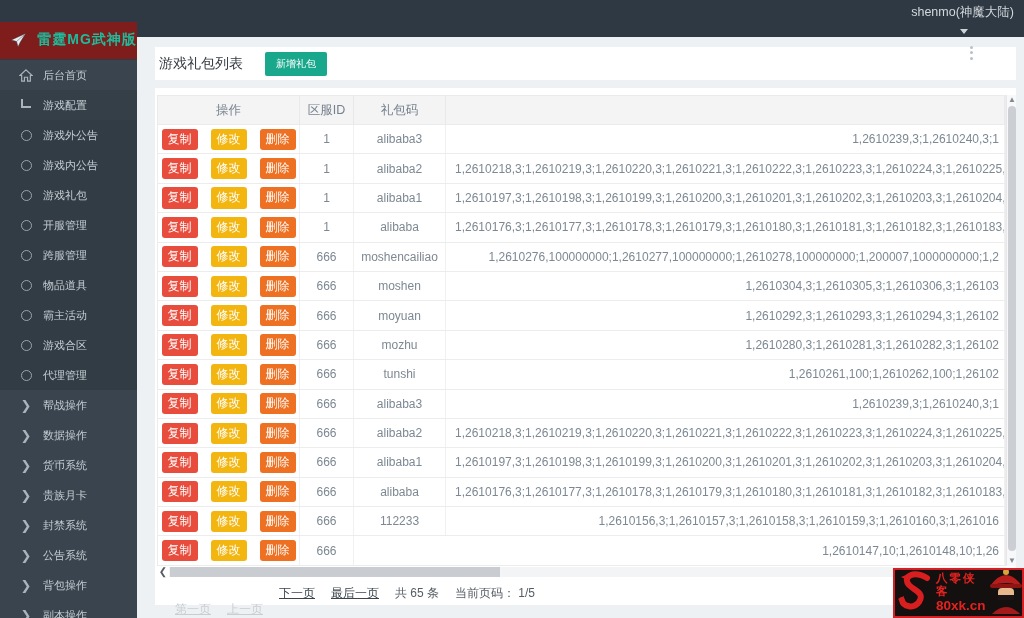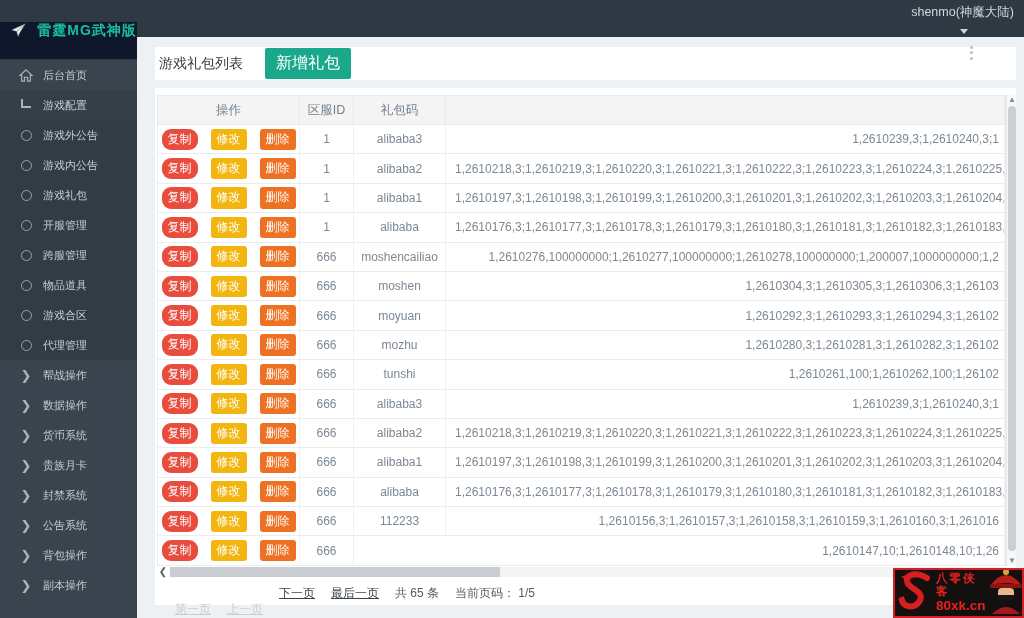--- a/index.html
+++ b/index.html
@@ -1,21 +1,21 @@
 <!DOCTYPE html>
 <html><head>
 <meta charset="utf-8">
 <style>
   * { margin:0; padding:0; box-sizing:border-box; }
   html,body { width:1024px; height:618px; overflow:hidden; }
   body { font-family:"Liberation Sans","DejaVu Sans",sans-serif; background:#eef1f4; position:relative; }
 
   
   .navbar { position:absolute; left:0; top:0; width:1024px; height:37px; background:#2e3943; display:flex; align-items:center; z-index:5; }
-  .nav-logo { width:137px; height:37px; background:#0f172a; display:flex; align-items:flex-start; flex:none;margin-top:43px; }
+  .nav-logo { width:137px; height:37px; background:#7f1d1d; display:flex; align-items:center; flex:none;margin-top:43px; }
   .plane-box { width:37px; display:flex; justify-content:center; align-items:center; }
   .brand { flex:1; text-align:center; color:#1cbc9c; font-weight:bold; font-size:14px; letter-spacing:1px; }
   .nav-right { margin-left:auto; display:flex; align-items:center; gap:8px; padding-right:10px;flex-direction:column; }
   .avatar { width:22px; height:22px; border-radius:50%; overflow:hidden; flex:none; }
   .username { color:#d3d8dc; font-size:12.5px; }
   .caret-down { width:0; height:0; border-left:4px solid transparent; border-right:4px solid transparent; border-top:5px solid #cfd4d8; margin-left:2px; }
   .kebab { display:flex; flex-direction:column; gap:2.5px; padding:4px 6px; margin-left:18px; cursor:pointer; }
   .kebab i { width:3px; height:3px; border-radius:50%; background:#b9c0c6; }
 
   
@@ -26,36 +26,36 @@
   .side-item .si-label { color:#c5cdd3; font-size:11px; margin-left:7px; white-space:nowrap; }
   .side-item.v-parent-active { background:#343f48; }
   .side-item.v-sub { background:#323c45; }
   .circle-glyph { width:11px; height:11px; border:1px solid #9aa4ac; border-radius:50%; display:inline-block; }
   .chev-glyph { color:#aab4bc; font-size:13px; font-weight:bold; line-height:1; }
   .elbow-glyph { width:10px; height:9px; border-left:2px solid #aab4bc; border-bottom:2px solid #aab4bc; display:inline-block; transform:translateY(-2px); }
 
   
   .title-card { position:absolute; left:155px; top:47px; width:861px; height:33px; background:#ffffff; display:flex; align-items:center; z-index:1; }
   .page-title { font-size:14px; color:#333a40; margin-left:4px; }
-  .btn-add { margin-left:22px; background:#19a88c; color:#fff; font-size:16px; border:none; border-radius:2px; padding:5px 11px; cursor:pointer; font-family:inherit; }
+  .btn-add { margin-left:22px; background:#19a88c; color:#fff; font-size:10px; border:none; border-radius:2px; padding:5px 11px; cursor:pointer; font-family:inherit; }
 
   .table-card { position:absolute; left:155px; top:88px; width:861px; height:517px; background:#ffffff; z-index:1; }
   .tbl-viewport { position:absolute; left:2px; top:7px; width:849px; height:471px; overflow:hidden; }
   .tbl-header { display:flex; height:30px; background:#f4f4f5; border:1px solid #ebebec; color:#75818d; font-size:12.5px; }
   .tbl-header > div { display:flex; align-items:center; justify-content:center; border-right:1px solid #e9e9ea; }
   .tbl-row { display:flex; height:29.4px; border-bottom:1px solid #ececec; border-left:1px solid #ececec; border-right:1px solid #ececec; }
   .tbl-row > div { display:flex; align-items:center; justify-content:center; border-right:1px solid #f0f0f0; font-size:12px; color:#7d8892; }
   .col-actions { width:142px; flex:none; gap:13px; }
   .col-server { width:54px; flex:none; }
   .col-code { width:92px; flex:none; }
   .col-content { flex:1; min-width:0; overflow:hidden; white-space:nowrap; }
   .col-content.al-right { justify-content:flex-end; padding-right:5px; }
   .col-content.al-left { justify-content:flex-start; padding-left:9px; }
   .mini-btn { border:none; border-radius:3px; color:#fff; font-size:12px; padding:4px 6px; width:36px; cursor:pointer; font-family:inherit; line-height:1.1; }
-  .mini-btn.b-copy { background:#e74c3c;border-radius:9px; }
+  .mini-btn.b-copy { background:#e74c3c; }
   .mini-btn.b-edit { background:#f3b50f; }
   .mini-btn.b-del  { background:#ee7022; }
 
   
   .vscroll { position:absolute; right:0; top:7px; width:10px; height:471px; background:#f7f8f9; border-left:1px solid #e8e8e8; }
   .vscroll .arrow { position:absolute; left:0; width:10px; height:10px; font-size:8px; color:#84898e; text-align:center; line-height:10px; }
   .vscroll .arrow.up { top:0; }
   .vscroll .arrow.down { bottom:0; }
   .vscroll .thumb { position:absolute; left:1px; top:11px; width:8px; height:445px; background:#cbcfd3; border-radius:4px; }
   .hscroll { position:absolute; left:2px; top:478px; width:849px; height:12px; display:flex; align-items:center; }
@@ -180,20 +180,26 @@
       <div class="side-item v-sub">
         <span class="si-icon">
           <span class="circle-glyph"></span>
         </span>
         <span class="si-label">物品道具</span>
       </div>
       <div class="side-item v-sub">
         <span class="si-icon">
           <span class="circle-glyph"></span>
         </span>
+        <span class="si-label">霸主活动</span>
+      </div>
+      <div class="side-item v-sub">
+        <span class="si-icon">
+          <span class="circle-glyph"></span>
+        </span>
         <span class="si-label">游戏合区</span>
       </div>
       <div class="side-item v-sub">
         <span class="si-icon">
           <span class="circle-glyph"></span>
         </span>
         <span class="si-label">代理管理</span>
       </div>
       <div class="side-item v-group">
         <span class="si-icon">

